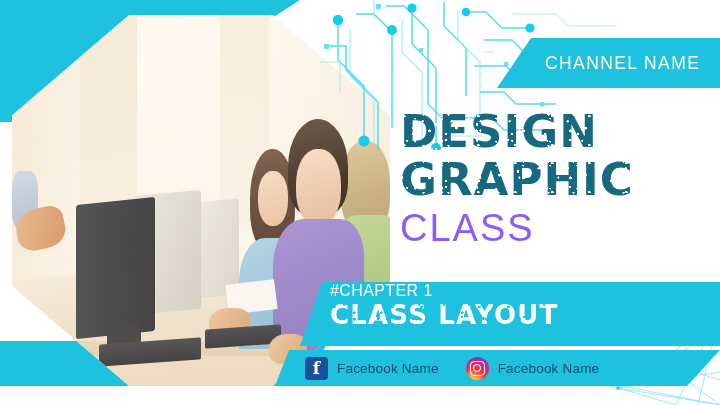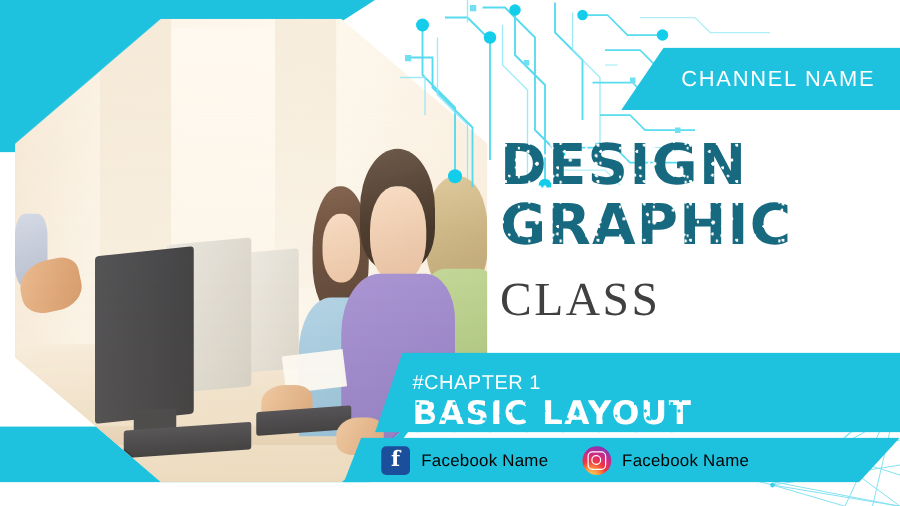--- a/index.html
+++ b/index.html
@@ -164,33 +164,33 @@
       radial-gradient(circle at 6% 55%,#fff 0 1px,transparent 1.2px),
       radial-gradient(circle at 94% 22%,#fff 0 1px,transparent 1.2px);
     background-size:37px 29px,43px 33px,31px 27px,47px 31px,29px 35px,
                     41px 25px,35px 39px,27px 23px,45px 37px,33px 29px,
                     39px 41px,25px 31px;
     mix-blend-mode:normal;
   }
   #title-line-1{font-size:45px;line-height:47px;}
   #title-line-2{font-size:45px;line-height:50px;}
   #title-line-3{
-    font-size:38px;line-height:42px;color:#404040;
+    font-size:38px;line-height:42px;color:#8b5cf6;
     font-weight:400;letter-spacing:2px;
-    font-family:Liberation Serif, serif;
-    margin-top:14px;
+    font-family:Liberation Sans, sans-serif;
+    margin-top:2px;
   }
 
   
   #chapter-banner{
     left:300px;top:282px;width:420px;height:64px;
     background:#1ec1de;
     clip-path:polygon(22px 0,420px 0,420px 64px,0 64px);
     padding-left:30px;box-sizing:border-box;
-    display:flex;flex-direction:column;justify-content:flex-end;
+    display:flex;flex-direction:column;justify-content:flex-start;
   }
   #chapter-number{
     color:#ffffff;font-size:16px;letter-spacing:.4px;
     line-height:18px;font-weight:400;
   }
   #chapter-title{
     font-family:"DejaVu Sans",sans-serif;
     font-weight:700;color:#ffffff;font-size:26px;
     line-height:30px;letter-spacing:1.2px;
     position:relative;display:inline-block;align-self:flex-start;
@@ -227,21 +227,21 @@
     background:radial-gradient(circle at 30% 107%,#fdd85d 0%,#fd9a3f 22%,#f2373f 42%,#d92a7c 60%,#8d33b0 84%);
     display:flex;align-items:center;justify-content:center;
   }
   #instagram-icon .ig-inner{
     width:13px;height:13px;border:1.6px solid #fff;border-radius:4px;
     display:flex;align-items:center;justify-content:center;
   }
   #instagram-icon .ig-lens{
     width:6px;height:6px;border:1.4px solid #fff;border-radius:50%;
   }
-  .social-label{color:#000000;font-size:13.5px;letter-spacing:.2px;}
+  .social-label{color:#0c4a6e;font-size:13.5px;letter-spacing:.2px;}
   #instagram-item{margin-left:18px;}
 </style>
 </head>
 <body>
 
 <div id="thumbnail">
 
   <div class="shape" id="bg-cyan-topleft"></div>
   <div class="shape" id="bg-cyan-bottomleft"></div>
 
@@ -358,21 +358,21 @@
   </div>
 
   <div class="shape" id="title-block">
     <div class="grunge" id="title-line-1">DESIGN</div>
     <div class="grunge" id="title-line-2">GRAPHIC</div>
     <div id="title-line-3">CLASS</div>
   </div>
 
   <div class="shape" id="chapter-banner">
     <span id="chapter-number">#CHAPTER 1</span>
-    <span id="chapter-title">BASIC LAYOUT</span>
+    <span id="chapter-title">CLASS LAYOUT</span>
   </div>
 
   <div class="shape" id="social-bar">
     <div class="social-item" id="facebook-item">
       <span id="facebook-icon">f</span>
       <span class="social-label">Facebook Name</span>
     </div>
     <div class="social-item" id="instagram-item">
       <span id="instagram-icon">
         <span class="ig-inner">

